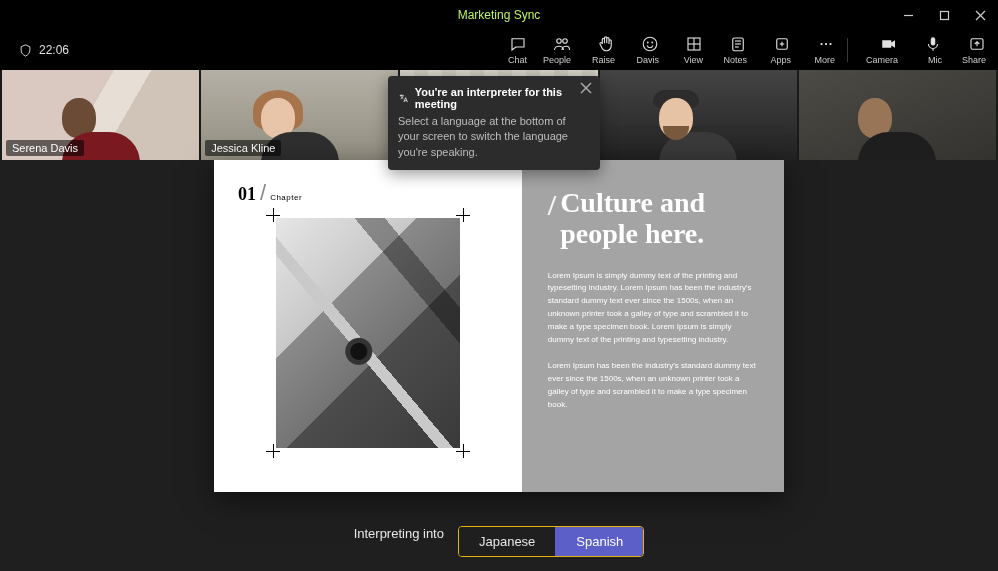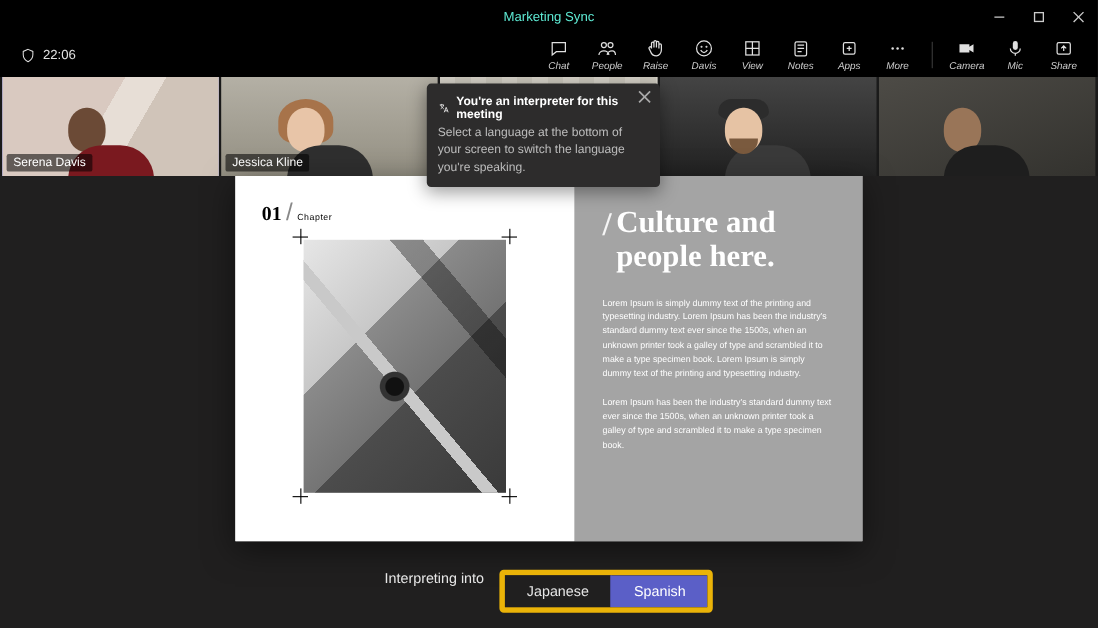--- a/index.html
+++ b/index.html
@@ -13,40 +13,40 @@
     position: relative;
   }
   .titlebar {
     height: 30px;
     background: #000000;
     display: flex;
     align-items: center;
     position: relative;
     font-size: 12px;
   }
-  .titlebar .title { position: absolute; left: 50%; transform: translateX(-50%); color: #5eead4;}
+  .titlebar .title { position: absolute; left: 50%; transform: translateX(-50%); color: #bef264;}
   .window-controls { margin-left: auto; display: flex; }
   .window-controls div { width: 36px; height: 30px; display:flex; align-items:center; justify-content:center; color:#ccc; cursor:pointer;}
   .window-controls svg { width:11px; height:11px; stroke:#ccc; stroke-width:1.2; fill:none;}
   
   .toolbar {
     height: 40px;
     background: #000000;
     display: flex;
     align-items: center;
     padding: 0 12px 0 18px;
     gap: 6px;
     font-size: 10px;
   }
   .timer-wrap { display:flex; align-items:center; gap:6px; color:#e0e0e0; font-size:12px;}
   .timer-wrap svg{width:15px;height:15px;stroke:#e0e0e0;fill:none;stroke-width:1.5;}
   .spacer{flex:1;}
   .tool-btn {
-    display:flex; flex-direction:column; align-items:center; justify-content:center;
-    width: 38px; color:#ccc; cursor:pointer; gap:2px;font-style:italic;
+    display:flex; flex-direction:column; align-items:flex-end; justify-content:center;
+    width: 38px; color:#ccc; cursor:pointer; gap:2px;
   }
   .tool-btn svg{width:18px;height:18px;stroke:#e0e0e0;fill:none;stroke-width:1.5;}
   .tool-btn .filled{fill:#e0e0e0;stroke:none;}
   .tool-btn span{font-size:9px;color:#ccc;}
   .divider{width:1px;height:24px;background:#3a3a3a;margin:0 6px;}
   .leave-btn{
     background:#c4314b;color:#fff;border:none;border-radius:4px;
     padding:6px 12px;display:flex;align-items:center;gap:6px;cursor:pointer;font-size:13px;font-weight:600;
   }
   .leave-btn svg{width:16px;height:16px;fill:#fff;}
@@ -138,21 +138,21 @@
   .pr-title{font-family:"Times New Roman",serif;font-size:28px;line-height:1.1;font-weight:700;display:flex;}
   .pr-body{font-size:8px;line-height:1.6;margin-top:20px;}
   .pr-body p{margin-bottom:14px;}
 
   .interp-bar{
     position:absolute;left:0;right:0;bottom:14px;
     display:flex;justify-content:center;gap:14px;
     font-size:13px;color:#e6e6e6;
   }
   .seg{
-    display:flex;border:5px solid #eab308;border-radius:4px;overflow:hidden;
+    display:flex;border:1px solid #eab308;border-radius:4px;overflow:hidden;
   }
   .seg button{
     background:#201f1f;border:none;color:#e6e6e6;padding:7px 20px;
     font-size:13px;cursor:pointer;min-width:88px;
   }
   .seg button.active{background:#5b5fc7;color:#fff;}
   .seg button + button{border-left:1px solid #5b5fc7;}
 </style>
 </head>
 <body>

